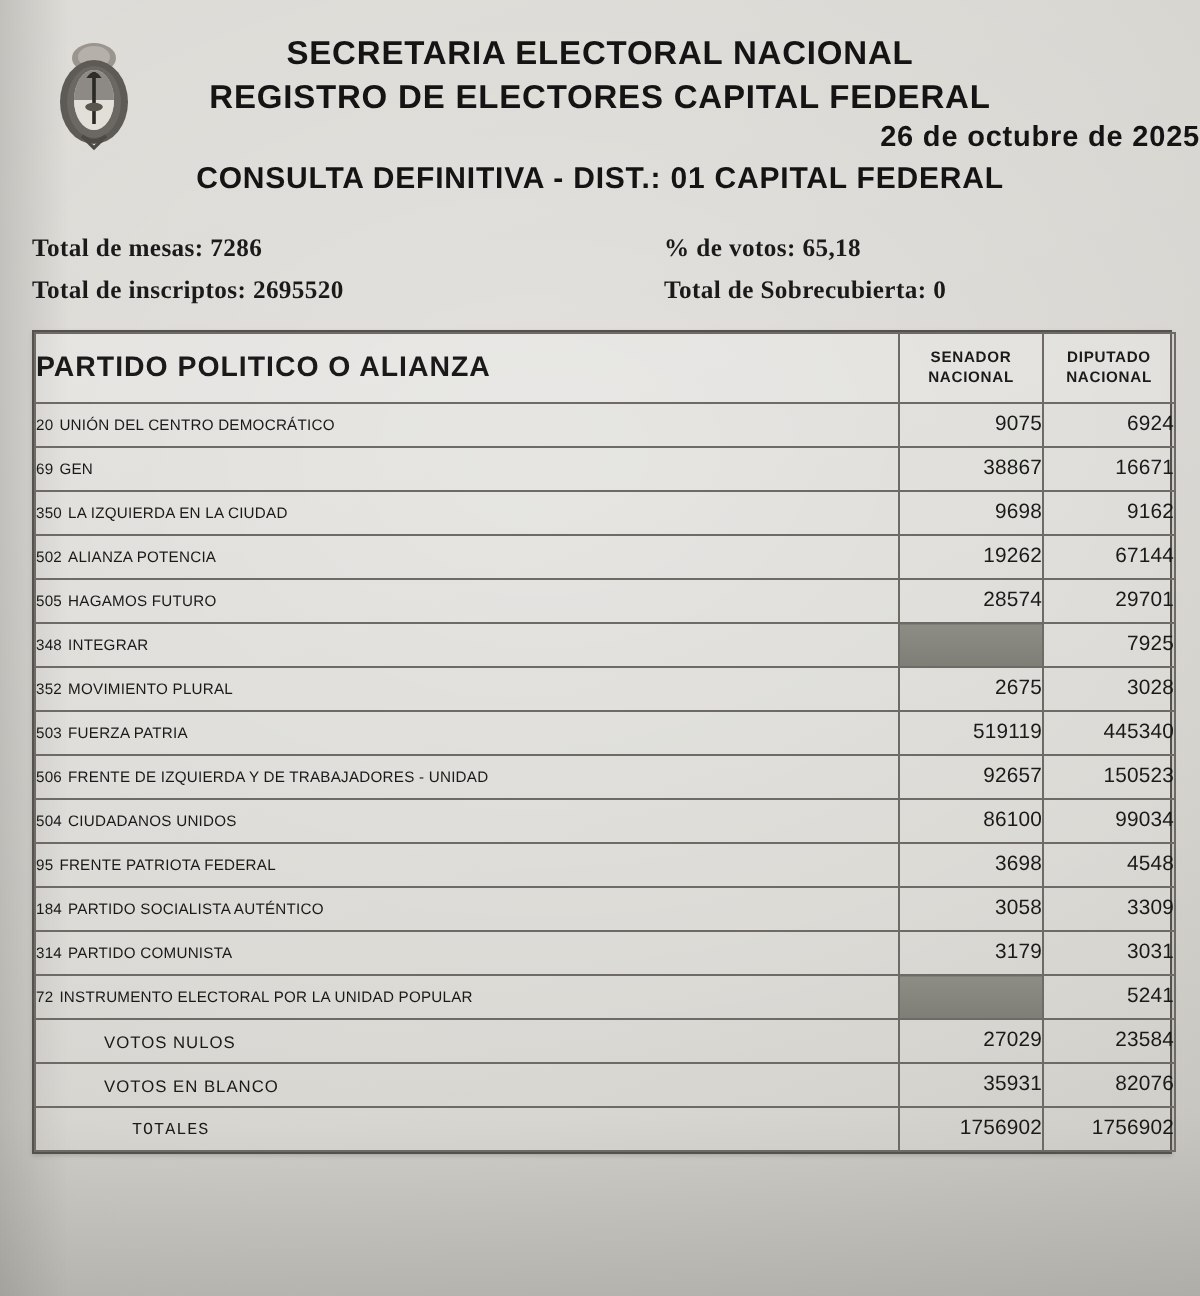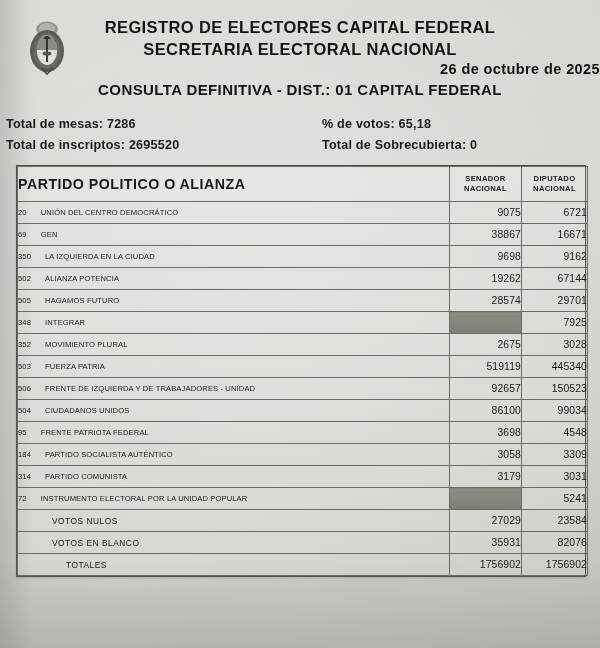--- a/index.html
+++ b/index.html
@@ -63,24 +63,25 @@
   }
   .t1 { font-size: 16.5px; }
   .t2 { font-size: 16.5px; }
   .t3 { font-size: 14.5px; text-align: right; }
   .t4 { font-size: 15px; }
 
   
   .stats {
     display: flex;
     margin: 14px 0 8px 0;
-    padding-left: 6px;
+    padding-left: 16px;
     font-size: 12.6px;
     font-weight: bold;
     letter-spacing: 0.2px;
+    font-family: Liberation Serif, serif;
   }
   .stats-col { }
   .stats-col.left { width: 316px; }
   .stats-row { line-height: 1.72; white-space: nowrap; }
 
   
   .table-wrap {
     margin: 0 14px 0 16px;
     border: 1.4px solid #55524d;
     background: rgba(255,255,255,0.16);
@@ -125,29 +126,29 @@
     vertical-align: middle;
     font-size: 7.6px;
     letter-spacing: 0.12px;
   }
   td.name {
     padding-left: 9px;
     text-transform: uppercase;
     white-space: nowrap;
     overflow: hidden;
   }
-  td.name .pid { margin-right: 14px; }
+  td.name .pid { margin-right: 3px; }
   td.num {
     text-align: right;
     padding-right: 7px;
     font-size: 10.4px;
     letter-spacing: 0.1px;
   }
   tr.special td.name { padding-left: 34px; font-size: 8.4px; letter-spacing: 0.5px; }
-  tr.totals td.name { padding-left: 48px; font-size: 8.4px; letter-spacing: 0.5px; }
+  tr.totals td.name { padding-left: 48px; font-size: 8.4px; letter-spacing: 0.5px; font-family: Liberation Mono, monospace; }
   td.redacted {
     background: #86867f;
     background-image: linear-gradient(180deg, #8d8d86 0%, #7e7e77 100%);
   }
 </style>
 </head>
 <body>
 
 <div class="paper"></div>
 <div class="shade-left"></div>
@@ -172,22 +173,22 @@
       <rect x="22.1" y="18" width="1.8" height="26" fill="#2a2824"></rect>
 
       <path d="M19.2 21 q3.8 -6 7.6 0 z" fill="#2f2d29"></path>
 
       <ellipse cx="23" cy="35.5" rx="4.4" ry="2.1" fill="#59554f"></ellipse>
 
       <path d="M17 50 q6 5 12 0" stroke="#4d4944" stroke-width="2" fill="none"></path>
       <path d="M19 52 l4 4 l4 -4" stroke="#4d4944" stroke-width="1.6" fill="none"></path>
     </svg>
 
+    <div class="title-line t1">SECRETARIA ELECTORAL NACIONAL</div>
     <div class="title-line t2">REGISTRO DE ELECTORES CAPITAL FEDERAL</div>
-    <div class="title-line t1">SECRETARIA ELECTORAL NACIONAL</div>
     <div class="title-line t3">26 de octubre de 2025</div>
     <div class="title-line t4">CONSULTA DEFINITIVA - DIST.: 01  CAPITAL FEDERAL</div>
   </div>
 
   <div class="stats">
     <div class="stats-col left">
       <div class="stats-row">Total de mesas: 7286</div>
       <div class="stats-row">Total de inscriptos: 2695520</div>
     </div>
     <div class="stats-col right">
@@ -213,21 +214,21 @@
           <th class="h-num">
             <span>DIPUTADO</span>
             <span class="l2">NACIONAL</span>
           </th>
         </tr>
       </thead>
       <tbody id="tbody">
           <tr>
             <td class="name"><span class="pid">20</span><span>UNIÓN DEL CENTRO DEMOCRÁTICO</span></td>
             <td class="num">9075</td>
-            <td class="num">6721</td>
+            <td class="num">6924</td>
           </tr>
           <tr>
             <td class="name"><span class="pid">69</span><span>GEN</span></td>
             <td class="num">38867</td>
             <td class="num">16671</td>
           </tr>
           <tr>
             <td class="name"><span class="pid">350</span><span>LA IZQUIERDA EN LA CIUDAD</span></td>
             <td class="num">9698</td>
             <td class="num">9162</td>

